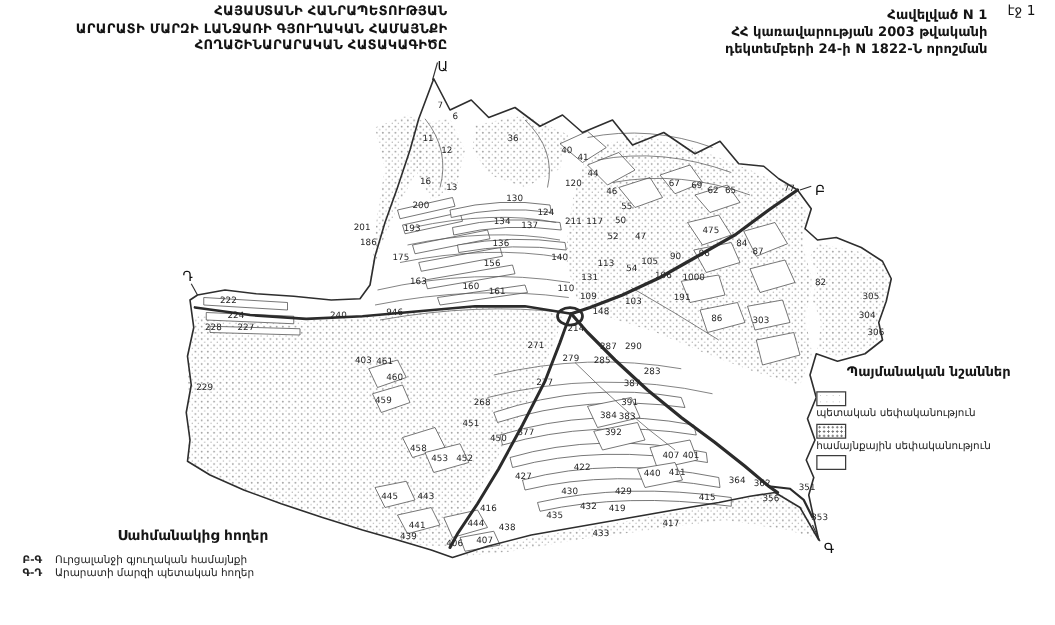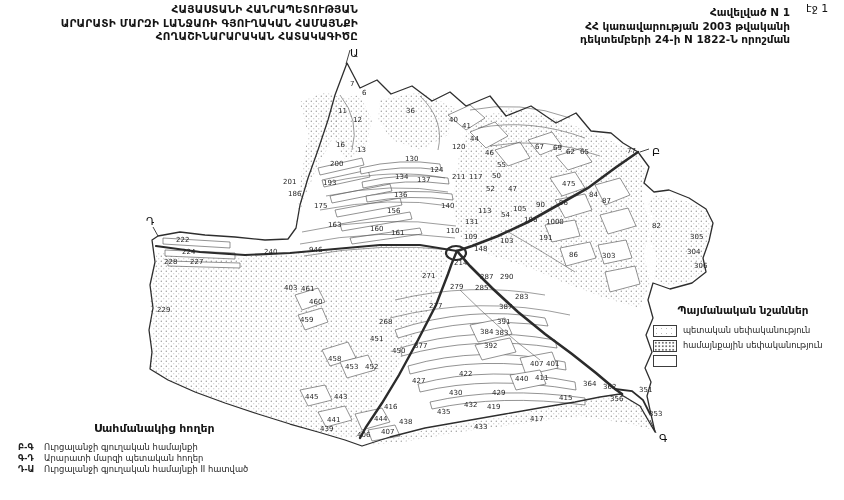--- a/index.html
+++ b/index.html
@@ -10,22 +10,22 @@
   .abs{position:absolute;}
   
   .map-title{left:6px;top:3px;width:352px;text-align:right;
     font-weight:bold;font-size:10.5px;line-height:13.5px;letter-spacing:.2px;color:#141414;}
   
   .annex{left:520px;top:6px;width:270px;text-align:right;
     font-weight:bold;font-size:10.5px;line-height:13.5px;color:#141414;}
   .pageno{left:806px;top:2px;font-weight:normal;font-size:11px;color:#141414;}
   
   .legend{left:653px;top:292px;width:180px;}
-  .legend .ltitle{text-align:center;font-weight:bold;font-size:10.5px;color:#161616;margin-bottom:8px;margin-top:12px;}
-  .litem{display:flex;align-items:center;margin-bottom:2px;}
+  .legend .ltitle{text-align:center;font-weight:bold;font-size:10.5px;color:#161616;margin-bottom:8px;}
+  .litem{display:flex;align-items:flex-start;margin-bottom:2px;flex-direction:column;}
   .swatch{flex:0 0 auto;width:22px;height:10px;border:1px solid #3c3c3c;margin-right:6px;margin-top:1px;background:#fff;}
   .swatch.community{background-image:radial-gradient(#6f6f6f .8px,transparent .9px);background-size:3.5px 3.5px;}
   .swatch.state{background-image:radial-gradient(#b9b9b9 .6px,transparent .7px);background-size:5px 5px;}
   .litem .llabel{font-size:8.3px;line-height:10.5px;color:#222;}
   
   .blands{left:18px;top:422px;width:330px;}
   .blands .btitle{font-weight:bold;font-size:11px;color:#161616;margin:0 0 7px 76px;}
   .brow{font-size:8.4px;line-height:10.8px;color:#222;}
   .brow .bcode{display:inline-block;width:26px;font-weight:bold;}
   
@@ -302,18 +302,15 @@
   </div>
 
   <div class="abs blands">
     <div class="btitle">Սահմանակից հողեր</div>
     <div class="brow">
       <span class="bcode">Բ-Գ</span><span>Ուրցալանջի գյուղական համայնքի</span>
     </div>
     <div class="brow">
       <span class="bcode">Գ-Դ</span><span>Արարատի մարզի պետական հողեր</span>
     </div>
-    <div class="brow">
-      <span class="bcode">Դ-Ա</span><span>Ուրցալանջի գյուղական համայնքի II հատված</span>
-    </div>
   </div>
 
 </div>
 
 </body></html>

